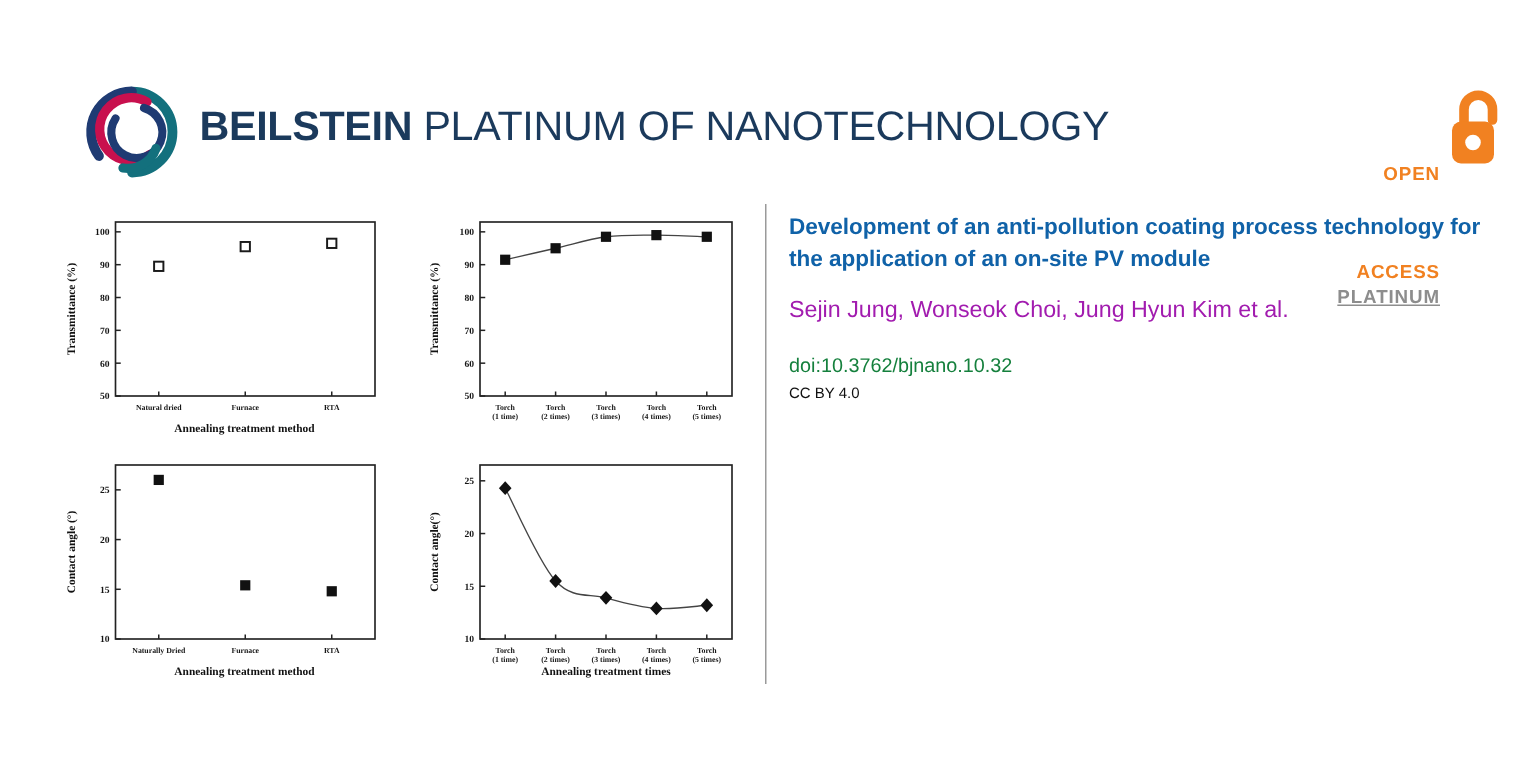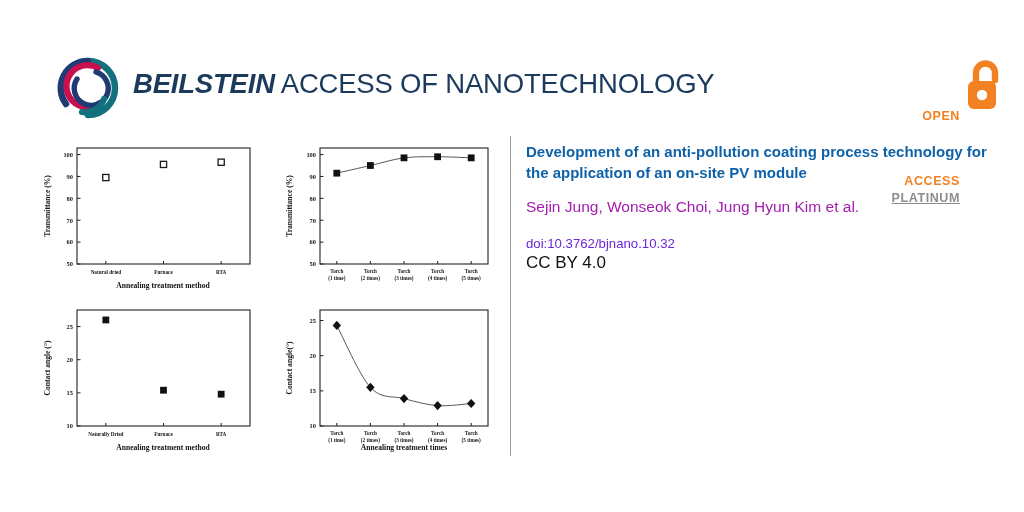--- a/index.html
+++ b/index.html
@@ -28,21 +28,21 @@
     width: 72px; height: 66px;
   }
   #journal-name {
     position: absolute;
     left: 133px; top: 68px;
     font-size: 27.5px;
     letter-spacing: -0.2px;
     color: #1b3a5c;
     white-space: nowrap;
   }
-  #journal-name .jn-bold { font-weight: bold; font-style: italic; }
+  #journal-name .jn-bold { font-weight: bold; }
   #journal-name .jn-light { font-weight: normal; }
 
   #oa-badge {
     position: absolute;
     left: 884px; top: 58px;
     width: 118px; height: 62px;
   }
   #oa-text {
     position: absolute;
     right: 42px; top: 2px;
@@ -94,24 +94,24 @@
     margin-top: 30px;
     line-height: 18px;
     color: #111;
   }
   #article-citation .ci-italic { font-style: italic; }
   #article-citation .ci-bold   { font-weight: bold; }
   #article-doi {
     font-size: 13.2px;
     margin-top: 17px;
     line-height: 19px;
-    color: #6d28d9;
+    color: #15803d;
   }
   #article-license {
-    font-size: 17px;
+    font-size: 10px;
     line-height: 19px;
     color: #111;
   }
 
   
   #figure-panel {
     position: absolute;
     left: 34px; top: 136px;
     width: 470px; height: 320px;
   }
@@ -154,21 +154,21 @@
 
       <path d="M46 13 A21 21 0 1 0 48 48" fill="none" stroke="#c8104e" stroke-width="6.2" stroke-linecap="round"></path>
 
       <path d="M44 17 A17 17 0 1 1 25 24" fill="none" stroke="#1f3b73" stroke-width="5.4" stroke-linecap="round"></path>
 
       <path d="M52 44 A20 20 0 0 1 30 57" fill="none" stroke="#13707d" stroke-width="6.2" stroke-linecap="round"></path>
     </svg>
   </div>
 
   <div id="journal-name">
-    <span class="jn-bold">BEILSTEIN</span><span class="jn-light"> ACCESS OF NANOTECHNOLOGY</span>
+    <span class="jn-bold">BEILSTEIN</span><span class="jn-light"> PLATINUM OF NANOTECHNOLOGY</span>
   </div>
 
   <div id="oa-badge">
     <div id="oa-text">
       <div class="oa-orange">OPEN</div>
       <div class="oa-orange">ACCESS</div>
       <div class="oa-gray">PLATINUM</div>
     </div>
     <div id="oa-lock">
       <svg viewBox="0 0 40 56" width="40" height="56" aria-hidden="true">

